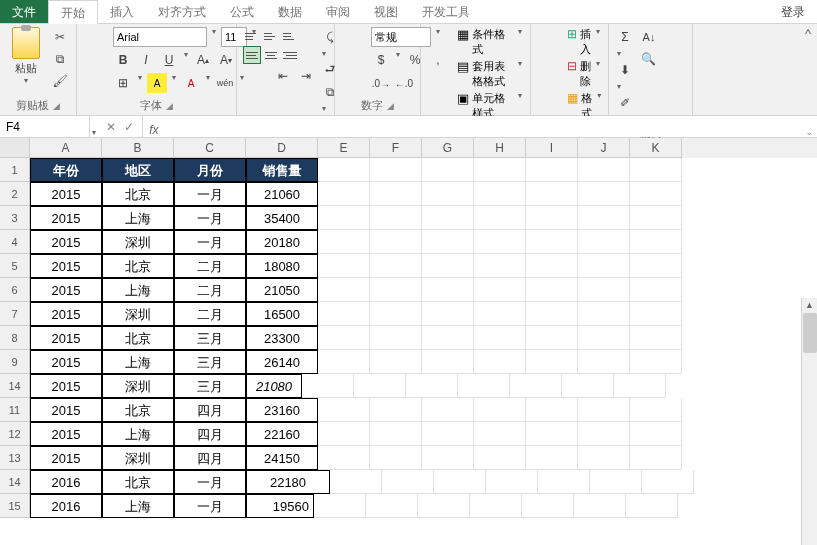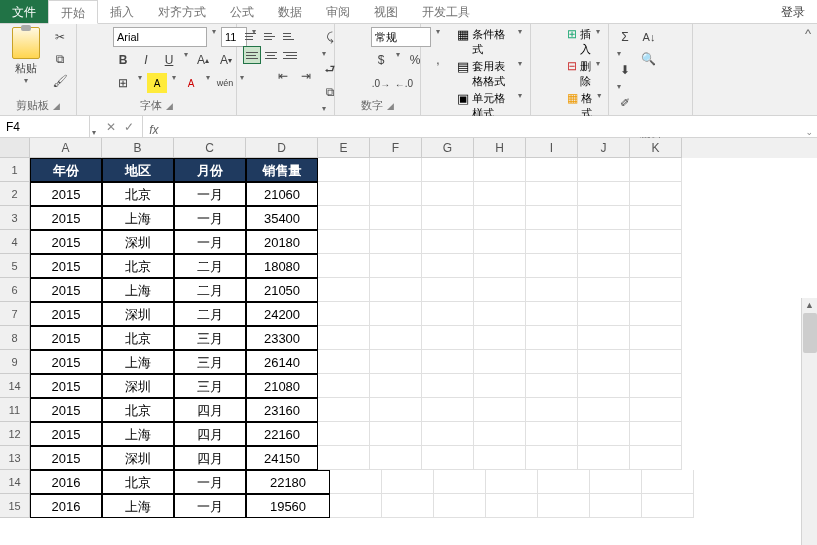--- a/index.html
+++ b/index.html
@@ -400,21 +400,21 @@
           <div class="cell" style="width: 52px;"></div>
           <div class="cell" style="width: 52px;"></div>
           <div class="cell" style="width: 52px;"></div>
           <div class="cell" style="width: 52px;"></div>
           <div class="cell" style="width: 52px;"></div>
         </div>
         <div class="cell-row">
           <div class="cell data-cell" style="width: 72px;">2015</div>
           <div class="cell data-cell" style="width: 72px;">深圳</div>
           <div class="cell data-cell" style="width: 72px;">二月</div>
-          <div class="cell data-cell" style="width: 72px;">24200</div>
+          <div class="cell data-cell" style="width: 72px;">16500</div>
           <div class="cell" style="width: 52px;"></div>
           <div class="cell" style="width: 52px;"></div>
           <div class="cell" style="width: 52px;"></div>
           <div class="cell" style="width: 52px;"></div>
           <div class="cell" style="width: 52px;"></div>
           <div class="cell" style="width: 52px;"></div>
           <div class="cell" style="width: 52px;"></div>
         </div>
         <div class="cell-row">
           <div class="cell data-cell" style="width: 72px;">2015</div>
@@ -439,21 +439,21 @@
           <div class="cell" style="width: 52px;"></div>
           <div class="cell" style="width: 52px;"></div>
           <div class="cell" style="width: 52px;"></div>
           <div class="cell" style="width: 52px;"></div>
           <div class="cell" style="width: 52px;"></div>
         </div>
         <div class="cell-row">
           <div class="cell data-cell" style="width: 72px;">2015</div>
           <div class="cell data-cell" style="width: 72px;">深圳</div>
           <div class="cell data-cell" style="width: 72px;">三月</div>
-          <div class="cell data-cell" style="width: 72px;">21080</div>
+          <div class="cell data-cell" style="width: 56px; font-style: italic;">21080</div>
           <div class="cell" style="width: 52px;"></div>
           <div class="cell" style="width: 52px;"></div>
           <div class="cell" style="width: 52px;"></div>
           <div class="cell" style="width: 52px;"></div>
           <div class="cell" style="width: 52px;"></div>
           <div class="cell" style="width: 52px;"></div>
           <div class="cell" style="width: 52px;"></div>
         </div>
         <div class="cell-row">
           <div class="cell data-cell" style="width: 72px;">2015</div>
@@ -504,21 +504,21 @@
           <div class="cell" style="width: 52px;"></div>
           <div class="cell" style="width: 52px;"></div>
           <div class="cell" style="width: 52px;"></div>
           <div class="cell" style="width: 52px;"></div>
           <div class="cell" style="width: 52px;"></div>
         </div>
         <div class="cell-row">
           <div class="cell data-cell" style="width: 72px;">2016</div>
           <div class="cell data-cell" style="width: 72px;">上海</div>
           <div class="cell data-cell" style="width: 72px;">一月</div>
-          <div class="cell data-cell" style="width: 84px;">19560</div>
+          <div class="cell data-cell" style="width: 68px; text-align: right;">19560</div>
           <div class="cell" style="width: 52px;"></div>
           <div class="cell" style="width: 52px;"></div>
           <div class="cell" style="width: 52px;"></div>
           <div class="cell" style="width: 52px;"></div>
           <div class="cell" style="width: 52px;"></div>
           <div class="cell" style="width: 52px;"></div>
           <div class="cell" style="width: 52px;"></div>
         </div>
       </div>
   </div>

